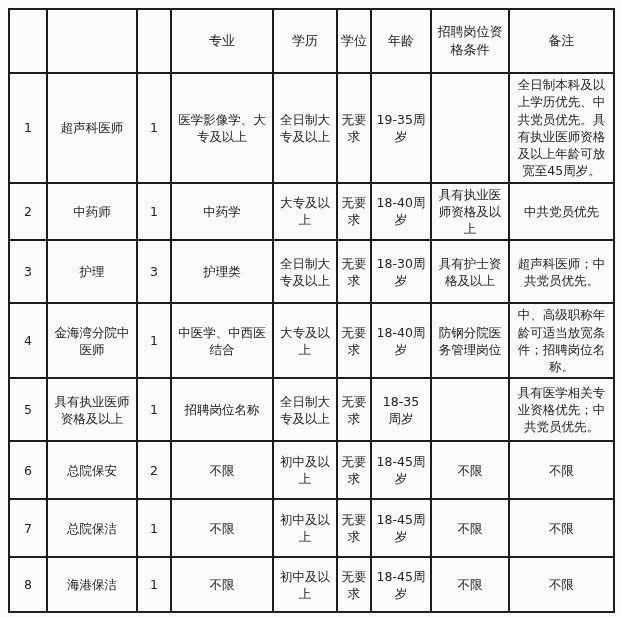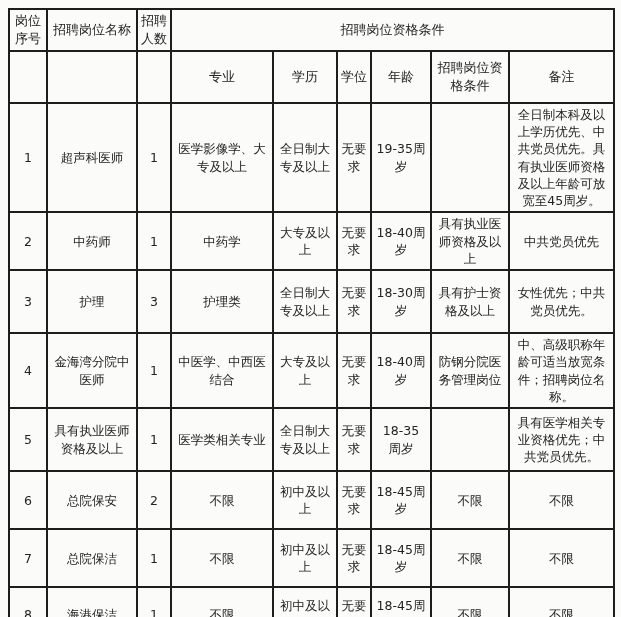--- a/index.html
+++ b/index.html
@@ -24,21 +24,21 @@
     font-weight: normal;
     color: #232323;
     padding: 2px 3px;
     line-height: 1.38;
     word-break: break-all;
     overflow: hidden;
   }
   table.recruit th { font-size: 13px; }
   table.recruit td { font-size: 12.5px; }
   tr.hrow1 { height: 32px; }
-  tr.hrow2 { height: 52px; }
+  tr.hrow2 { height: 64px; }
   tr.r1 { height: 86px; }
   tr.r2 { height: 55px; }
   tr.r3 { height: 63px; }
   tr.r4 { height: 66px; }
   tr.r5 { height: 63px; }
   tr.r6 { height: 58px; }
   tr.r7 { height: 58px; }
   tr.r8 { height: 55px; }
 </style>
 </head>
@@ -50,26 +50,20 @@
     <col style="width:90px">
     <col style="width:34px">
     <col style="width:102px">
     <col style="width:64px">
     <col style="width:34px">
     <col style="width:60px">
     <col style="width:78px">
     <col style="width:105px">
   </colgroup>
   <tbody>
-    <tr class="hrow1">
-      <th>岗位序号</th>
-      <th>招聘岗位名称</th>
-      <th>招聘人数</th>
-      <th colspan="6">招聘岗位资格条件</th>
-    </tr>
     <tr class="hrow2">
       <th></th>
       <th></th>
       <th></th>
       <th>专业</th>
       <th>学历</th>
       <th>学位</th>
       <th>年龄</th>
       <th>招聘岗位资格条件</th>
       <th>备注</th>
@@ -99,38 +93,38 @@
     </tr>
     <tr class="r3">
       <td>3</td>
       <td>护理</td>
       <td>3</td>
       <td>护理类</td>
       <td>全日制大专及以上</td>
       <td>无要求</td>
       <td>18-30周岁</td>
       <td>具有护士资格及以上</td>
-      <td>女性优先；中共党员优先。</td>
+      <td>超声科医师；中共党员优先。</td>
     </tr>
     <tr class="r4">
       <td>4</td>
       <td>金海湾分院中医师</td>
       <td>1</td>
       <td>中医学、中西医结合</td>
       <td>大专及以上</td>
       <td>无要求</td>
       <td>18-40周岁</td>
       <td>防钢分院医务管理岗位</td>
       <td>中、高级职称年龄可适当放宽条件；招聘岗位名称。</td>
     </tr>
     <tr class="r5">
       <td>5</td>
       <td>具有执业医师资格及以上</td>
       <td>1</td>
-      <td>医学类相关专业</td>
+      <td>招聘岗位名称</td>
       <td>全日制大专及以上</td>
       <td>无要求</td>
       <td>18-35 周岁</td>
       <td></td>
       <td>具有医学相关专业资格优先；中共党员优先。</td>
     </tr>
     <tr class="r6">
       <td>6</td>
       <td>总院保安</td>
       <td>2</td>

